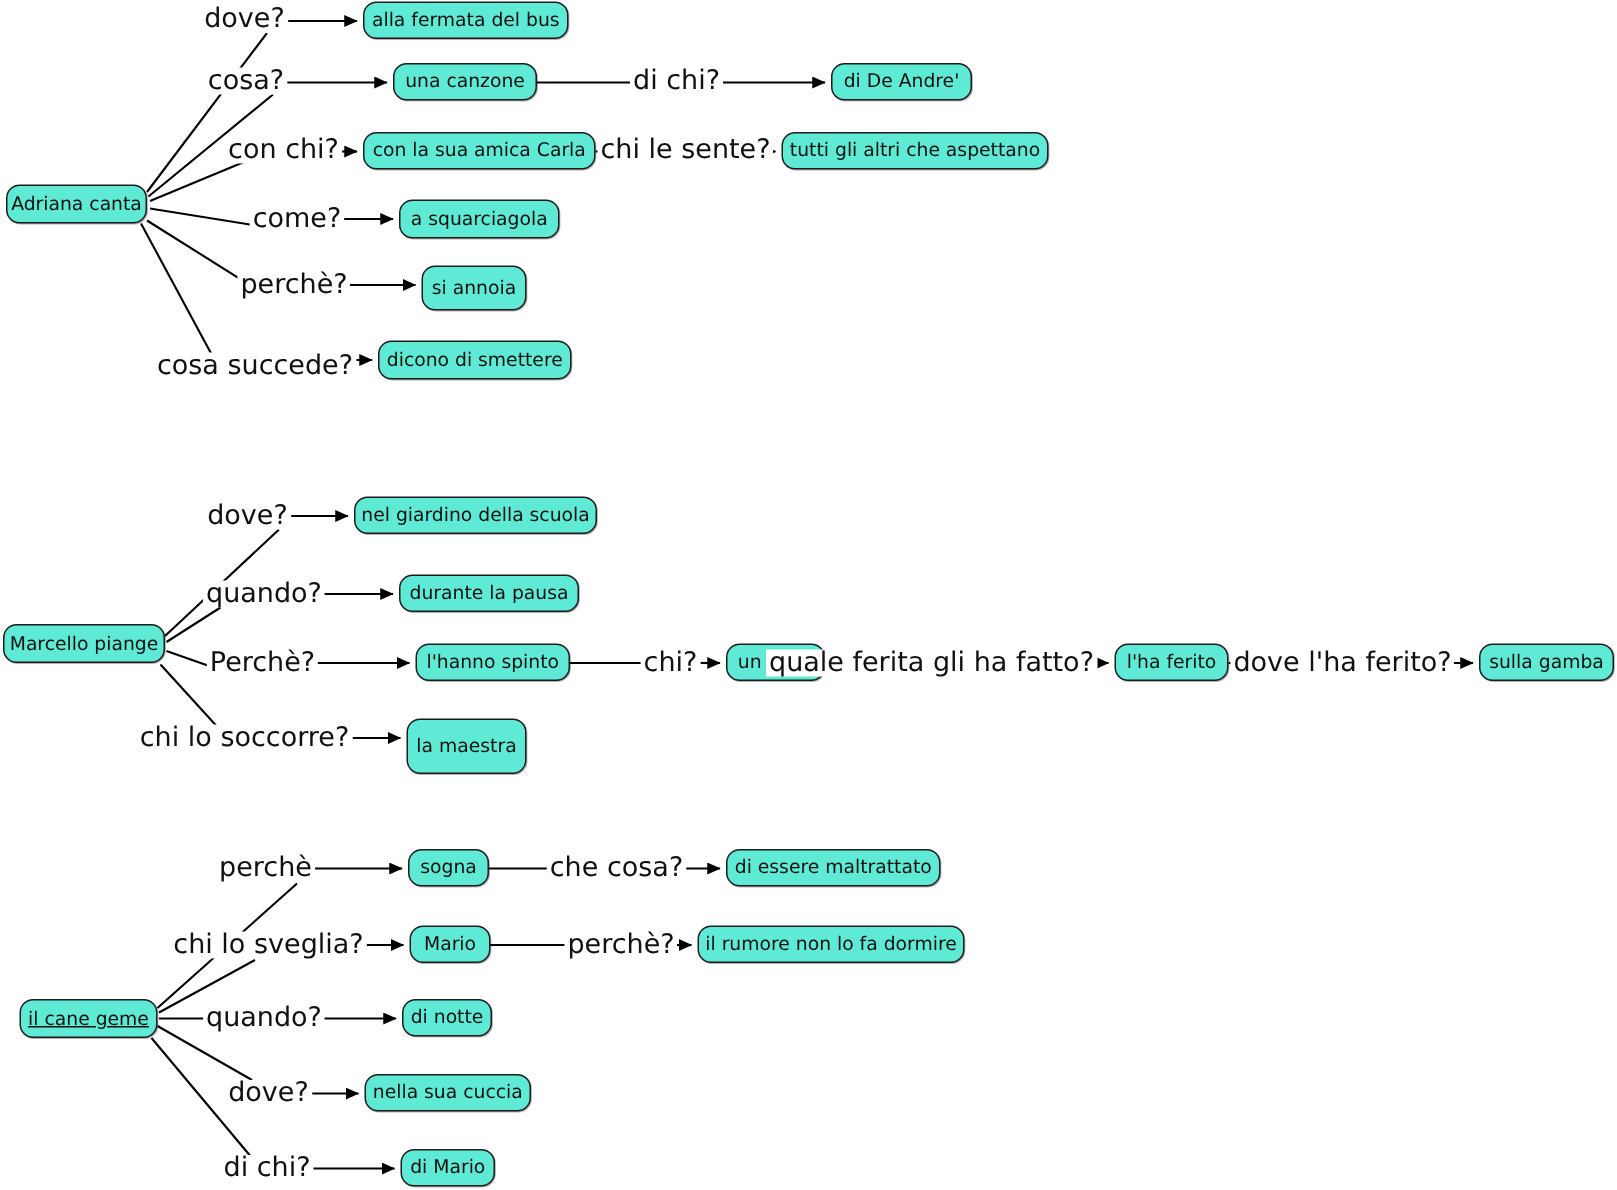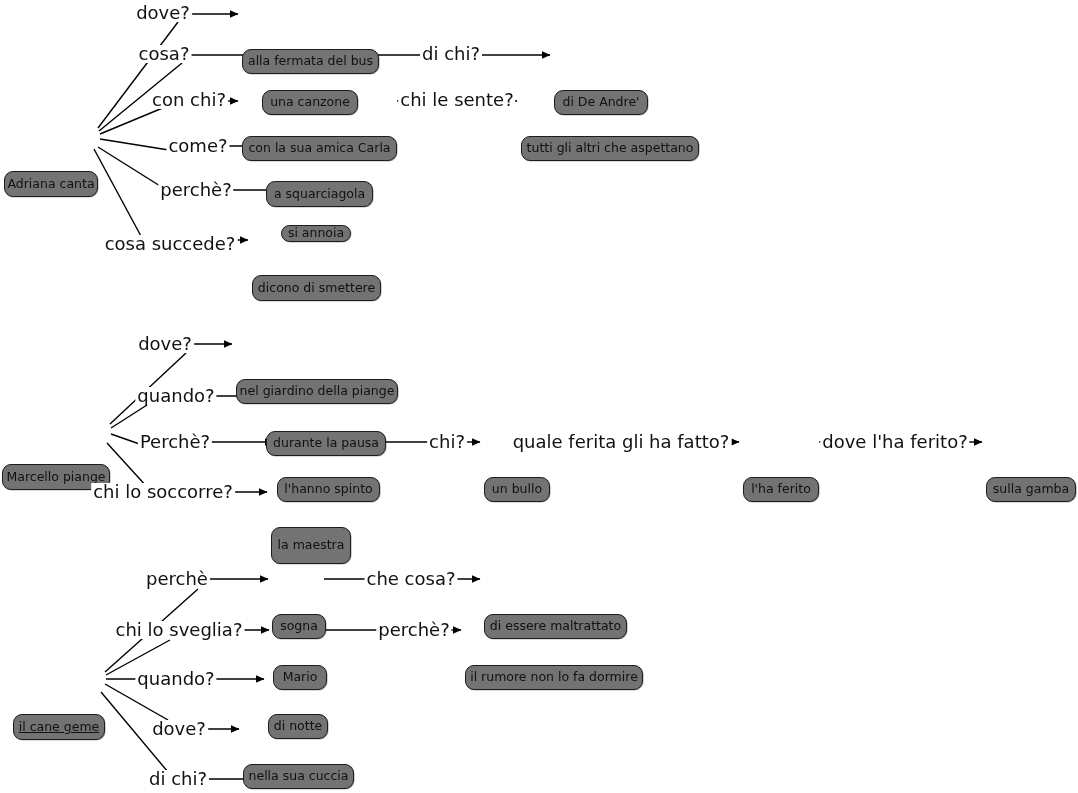--- a/index.html
+++ b/index.html
@@ -24,34 +24,33 @@
   svg.edges {
     position: absolute;
     left: 0; top: 0;
     width: 1078px;
     height: 793px;
     pointer-events: none;
   }
   .node {
     position: absolute;
     box-sizing: border-box;
-    background: #737373;
+    background: #5eead4;
     border: 1.4px solid #1d1d1d;
     border-radius: 9px;
     color: #111111;
     font-size: 12.5px;
     line-height: 1;
     white-space: nowrap;
     display: flex;
     align-items: center;
     justify-content: center;
     padding: 0 26px;
     height: 25px;
     box-shadow: 0.6px 0.6px 0 rgba(0,0,0,0.30);
-    margin-top: 48px;
   }
   .edge-label {
     position: absolute;
     color: #111111;
     font-size: 18px;
     line-height: 1;
     white-space: nowrap;
     background: #ffffff;
     padding: 0 2px;
     transform: translate(-50%, -50%);
@@ -129,31 +128,31 @@
       </div>
       <div class="node" style="left: 242px; top: 88px; width: 155px; height: 25px;">
         <span>con la sua amica Carla</span>
       </div>
       <div class="node" style="left: 521px; top: 88px; width: 178px; height: 25px;">
         <span>tutti gli altri che aspettano</span>
       </div>
       <div class="node" style="left: 266px; top: 133px; width: 107px; height: 26px;">
         <span>a squarciagola</span>
       </div>
-      <div class="node" style="left: 281px; top: 177px; width: 70px; height: 17px;">
+      <div class="node" style="left: 281px; top: 177px; width: 70px; height: 30px;">
         <span>si annoia</span>
       </div>
       <div class="node" style="left: 252px; top: 227px; width: 129px; height: 26px;">
         <span>dicono di smettere</span>
       </div>
       <div class="node" style="left: 2px; top: 416px; width: 108px; height: 26px;">
         <span>Marcello piange</span>
       </div>
       <div class="node" style="left: 236px; top: 331px; width: 162px; height: 25px;">
-        <span>nel giardino della piange</span>
+        <span>nel giardino della scuola</span>
       </div>
       <div class="node" style="left: 266px; top: 383px; width: 120px; height: 25px;">
         <span>durante la pausa</span>
       </div>
       <div class="node" style="left: 277px; top: 429px; width: 103px; height: 25px;">
         <span>l'hanno spinto</span>
       </div>
       <div class="node" style="left: 484px; top: 429px; width: 66px; height: 25px;">
         <span>un bullo</span>
       </div>

